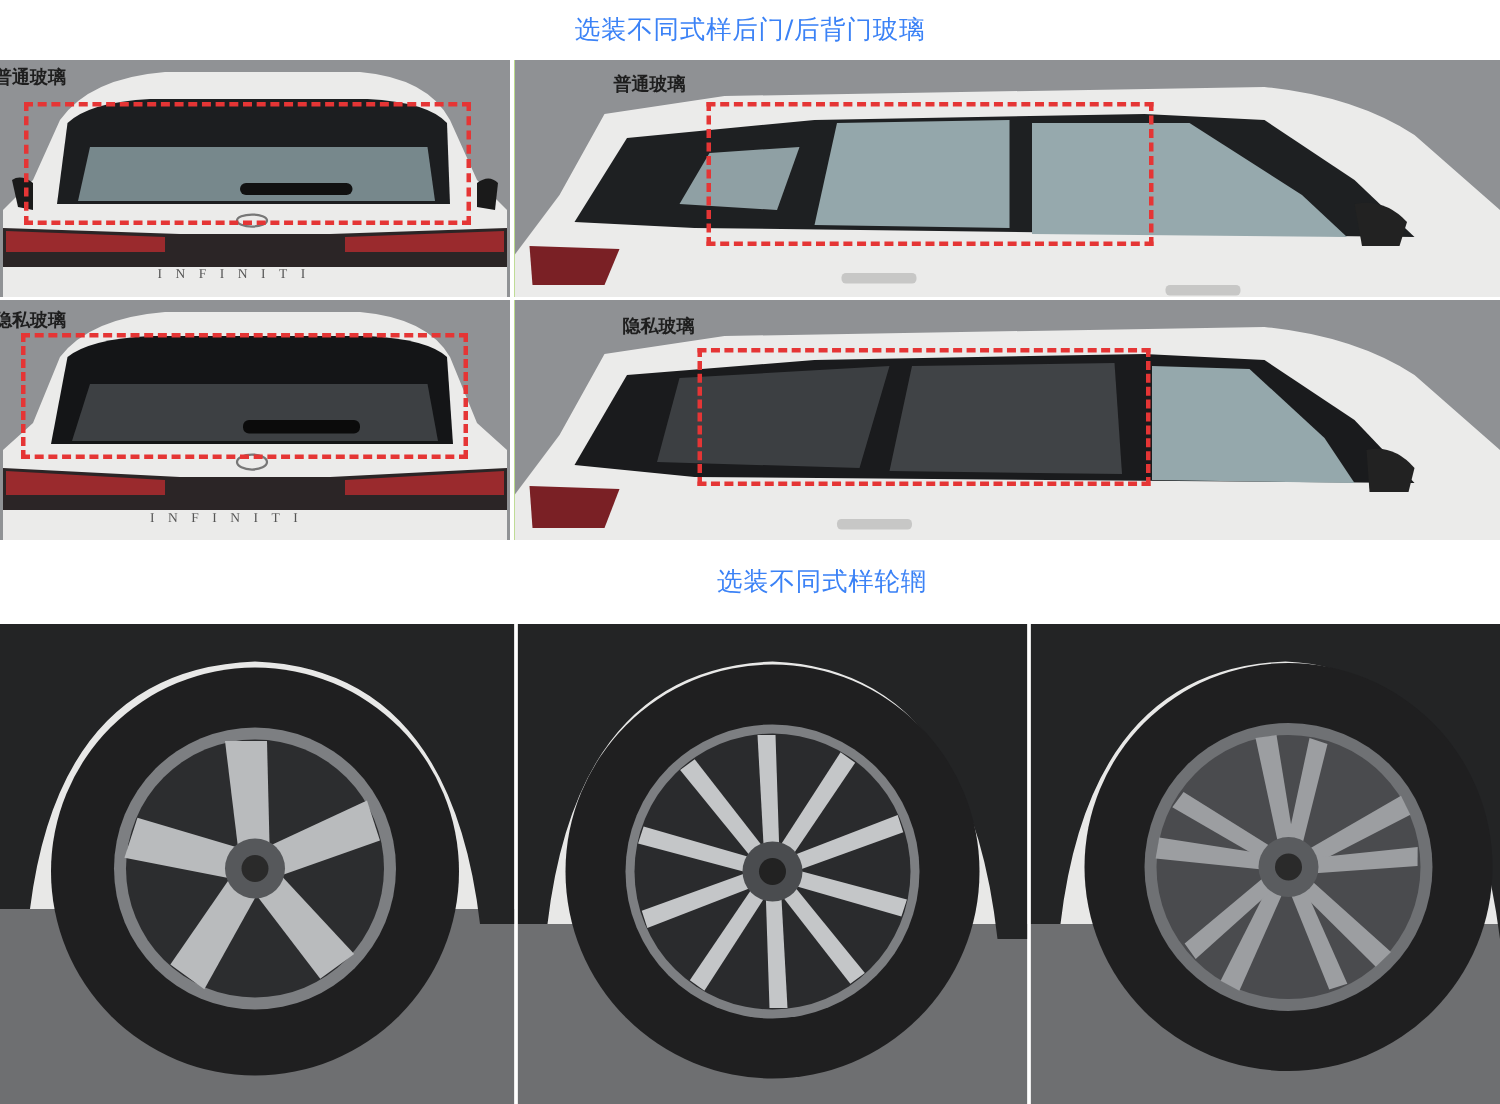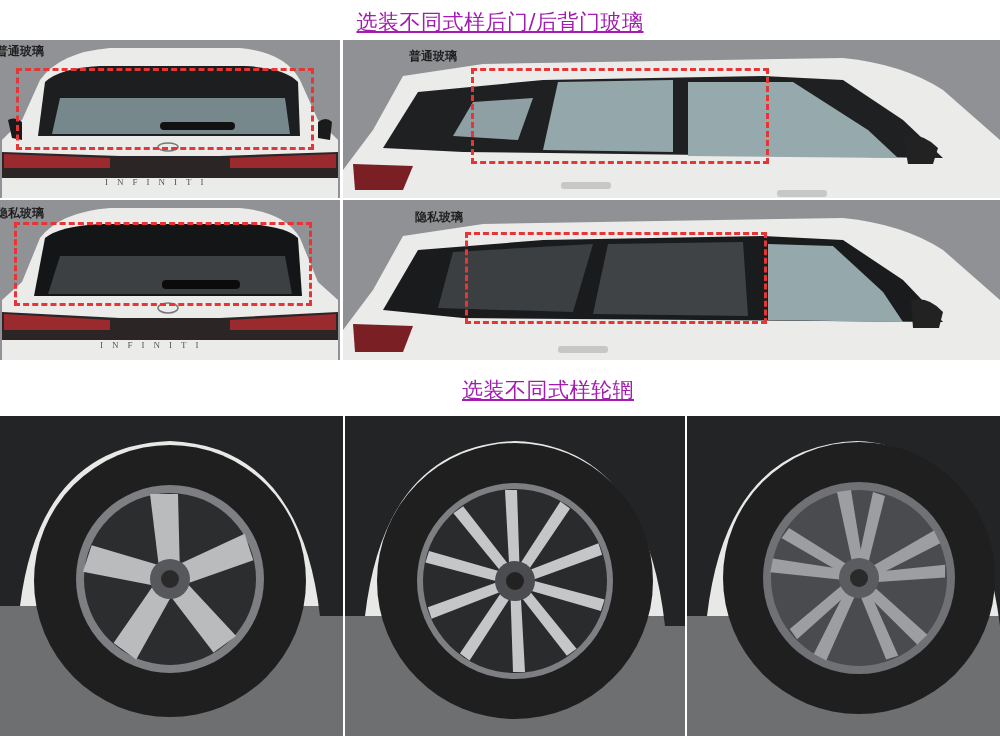--- a/index.html
+++ b/index.html
@@ -1,21 +1,21 @@
 <!DOCTYPE html>
 <html><head>
 <meta charset="utf-8">
 <style>
   * { box-sizing: border-box; margin: 0; padding: 0; }
   html, body { width: 1000px; height: 736px; background: #ffffff; overflow: hidden; }
   body { position: relative; font-family: "DejaVu Sans", sans-serif; }
 
   .section-title {
     position: absolute; left: 0; width: 1000px; text-align: center;
-    font-size: 21px; color: #a21caf; letter-spacing: 0.5px; text-decoration: underline;
+    font-size: 17px; color: #3b82f6; letter-spacing: 0.5px;
   }
   #title-glass { top: 8px; }
   #title-wheels { top: 376px; margin-left: 48px; }
 
   .panel { position: absolute; overflow: hidden; background: #84cc16; }
   .panel svg { position: absolute; left: 0; top: 0; }
   .panel-label {
     position: absolute; font-size: 12px; color: #1e1e1e; font-weight: bold;
   }
   .dash-box {

